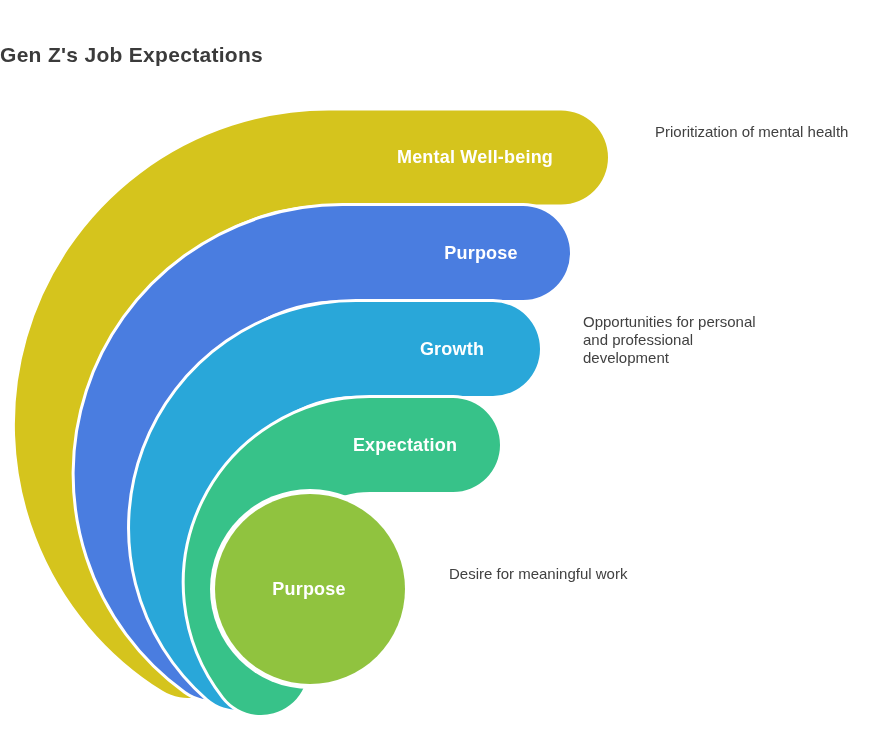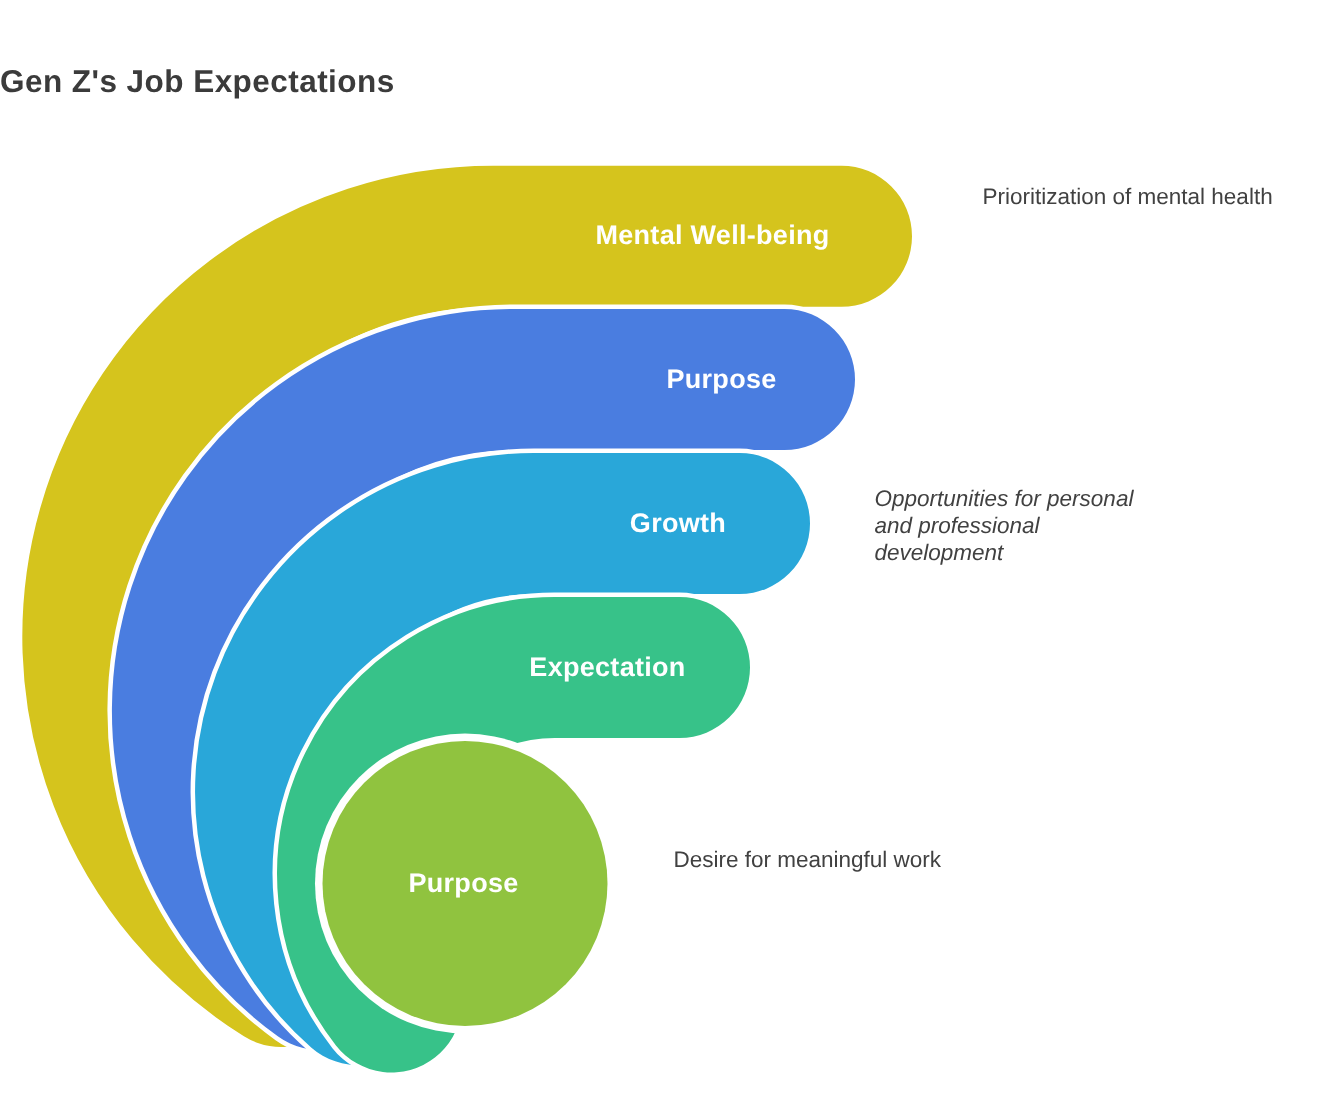--- a/index.html
+++ b/index.html
@@ -58,21 +58,21 @@
     line-height: 18px;
   }
   .nowrap { white-space: nowrap; }
   #label-0 { left: 475px; top: 157px; }
   #label-1 { left: 481px; top: 253px; }
   #label-2 { left: 452px; top: 349px; }
   #label-3 { left: 405px; top: 445px; }
   #label-4 { left: 309px; top: 589px; }
   #annotation-0 { left: 655px; top: 123px; }
   #annotation-1 { left: 620px; top: 217px; width: 178px; }
-  #annotation-2 { left: 583px; top: 324px; width: 192px; font-style: italic; }
+  #annotation-2 { left: 583px; top: 313px; width: 192px; }
   #annotation-3 { left: 545px; top: 412px; }
   #annotation-4 { left: 449px; top: 565px; }
 </style>
 </head>
 <body>
 
 <div class="stage">
 
   <div class="diagram-title">Gen Z's Job Expectations</div>
 

